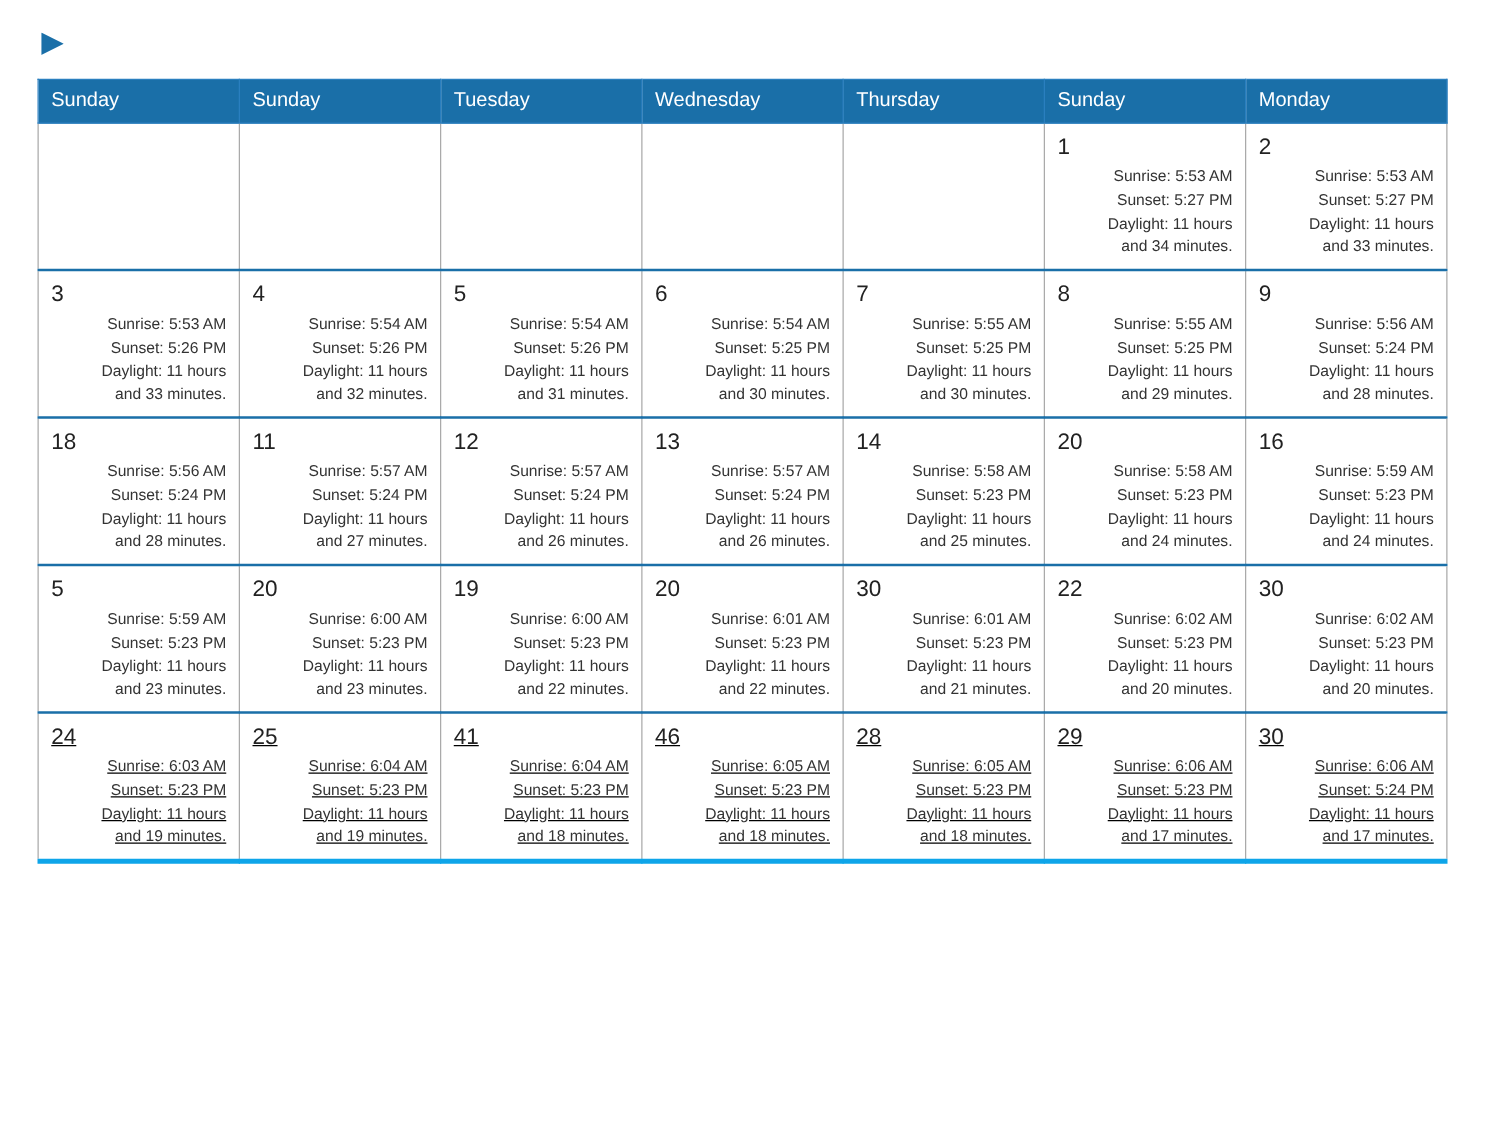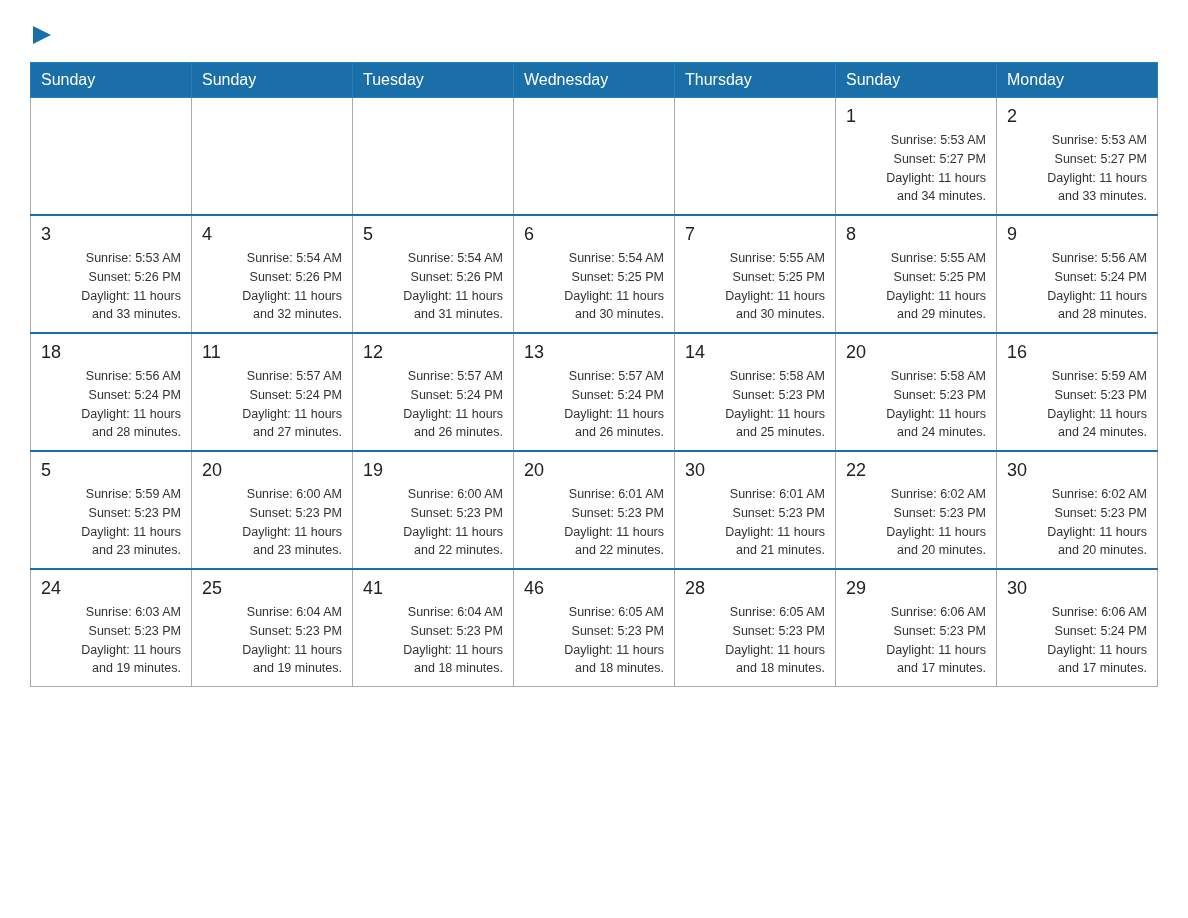--- a/index.html
+++ b/index.html
@@ -75,21 +75,22 @@
       line-height: 1.5;
       text-align: right;
     }
     .empty-cell {
       background: #fff;
     }
     .calendar tbody tr {
       border-bottom: 2px solid #1a6fa8;
     }
     .calendar tbody tr:last-child {
-      border-bottom: 1px solid #0ea5e9;
+      border-bottom: 4px solid #0ea5e9;
+      text-decoration: underline;
     }
     .logo-line1 {
       display: flex;
       align-items: center;
     }
     .logo-line2 {
       display: flex;
       align-items: center;
       margin-top: -6px;
     }

